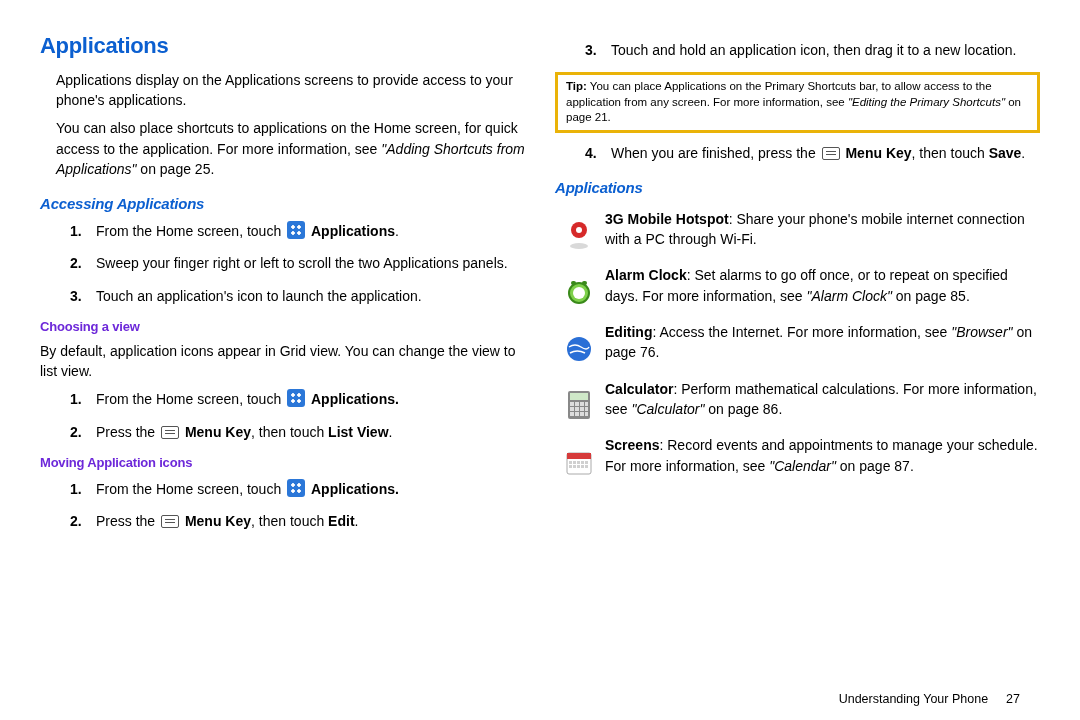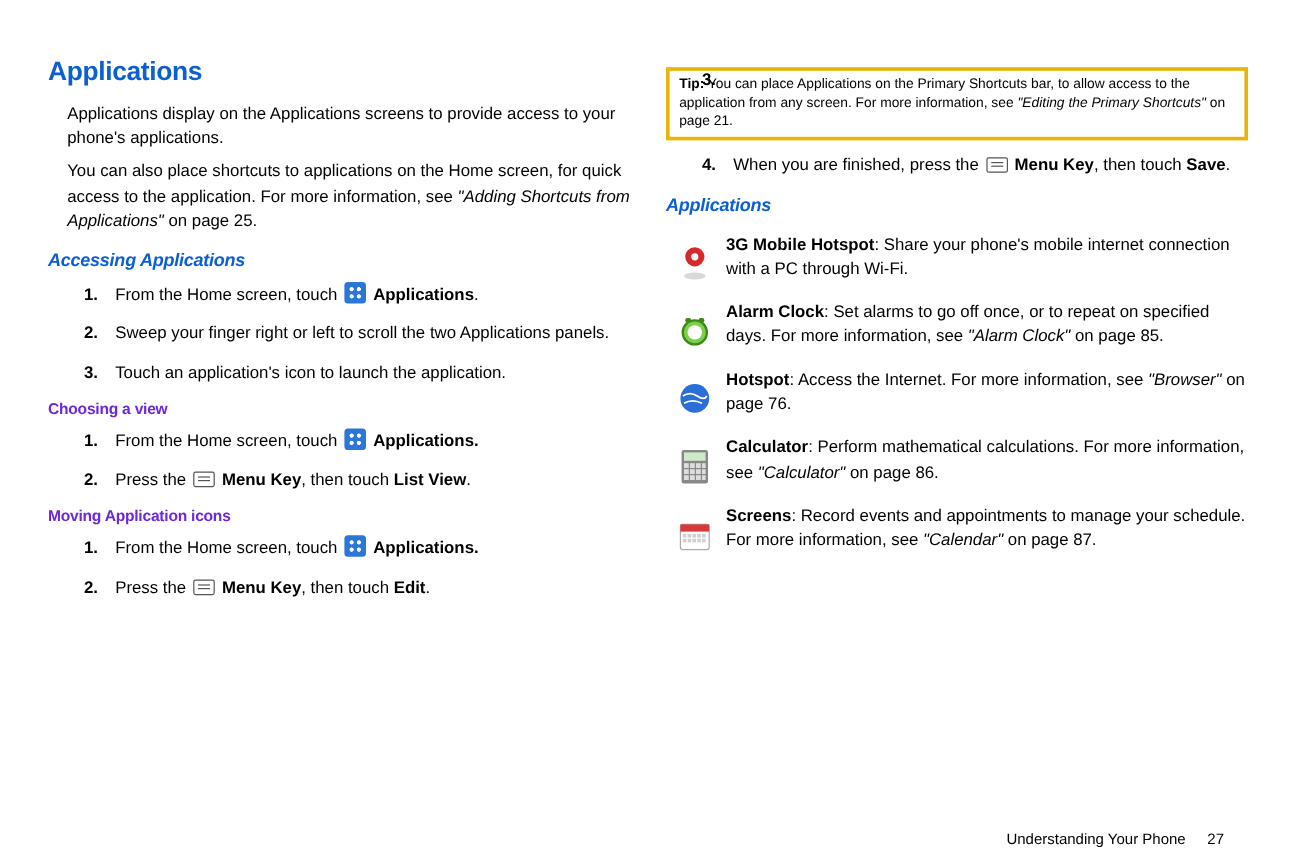--- a/index.html
+++ b/index.html
@@ -1,17 +1,17 @@
 <!DOCTYPE html>
 <html><head>
 <meta charset="utf-8">
 <style>
   * { box-sizing: border-box; margin: 0; padding: 0; }
   html, body { width: 1080px; height: 720px; background: #fff; font-family: Arial, Helvetica, sans-serif; color: #000; }
-  .page { display: flex; padding: 44px 40px 10px 40px; gap: 30px; }
+  .page { display: flex; padding: 30px 40px 10px 40px; gap: 30px; }
   .col { flex: 1; font-size: 14px; line-height: 1.45; }
   h1 { color: #0b5fd0; font-size: 22px; font-weight: 800; margin-bottom: 8px; font-stretch: condensed; letter-spacing: -0.3px;}
   .h2 { color: #0b5fd0; font-style: italic; font-weight: 800; font-size: 15px; margin: 14px 0 6px 0; letter-spacing: -0.2px;}
   .h3 { color: #6d28d9; font-weight: 800; font-size: 13px; margin: 8px 0 4px 0; letter-spacing: -0.2px;}
   p { margin: 4px 0 8px 16px; }
   .italic { font-style: italic; }
   .bold { font-weight: 700; }
   ol { list-style: none; margin: 6px 0 6px 34px; }
   ol li { position: relative; margin: 6px 0 12px 0; padding-left: 22px; }
   ol li .num { position: absolute; left: -4px; top: 0; font-weight: 700; }
@@ -47,20 +47,21 @@
     <div class="h2">Accessing Applications</div>
     <ol>
       <li><span class="num">1.</span>
         <span>From the Home screen, touch </span><span class="apps-icon"></span> <span class="bold">Applications</span><span>.</span>
       </li>
       <li><span class="num">2.</span><span>Sweep your finger right or left to scroll the two Applications panels.</span></li>
       <li><span class="num">3.</span><span>Touch an application's icon to launch the application.</span></li>
     </ol>
 
     <div class="h3">Choosing a view</div>
+    <p style="margin-left:0">By default, application icons appear in Grid view. You can change the view to list view.</p>
     <ol>
       <li><span class="num">1.</span>
         <span>From the Home screen, touch </span><span class="apps-icon"></span> <span class="bold">Applications.</span>
       </li>
       <li><span class="num">2.</span>
         <span>Press the </span><span class="menu-icon"></span> <span class="bold">Menu Key</span><span>, then touch </span><span class="bold">List View</span><span>.</span>
       </li>
     </ol>
 
     <div class="h3">Moving Application icons</div>
@@ -69,21 +70,21 @@
         <span>From the Home screen, touch </span><span class="apps-icon"></span> <span class="bold">Applications.</span>
       </li>
       <li><span class="num">2.</span>
         <span>Press the </span><span class="menu-icon"></span> <span class="bold">Menu Key</span><span>, then touch </span><span class="bold">Edit</span><span>.</span>
       </li>
     </ol>
   </div>
 
   <div class="col">
     <ol style="margin-top:10px">
-      <li><span class="num">3.</span></li>
+      <li><span class="num">3.</span><span>Touch and hold an application icon, then drag it to a new location.</span></li>
     </ol>
 
     <div class="tip-box">
       <span class="tip-label">Tip:</span><span> You can place Applications on the Primary Shortcuts bar, to allow access to the application from any screen. For more information, see </span><span class="italic">"Editing the Primary Shortcuts"</span><span> on page 21.</span>
     </div>
 
     <ol>
       <li><span class="num">4.</span>
         <span>When you are finished, press the </span><span class="menu-icon"></span> <span class="bold">Menu Key</span><span>, then touch </span><span class="bold">Save</span><span>.</span>
       </li>
@@ -122,21 +123,21 @@
 
       <div class="app-row">
         <div class="app-ico">
           <svg width="28" height="28" viewBox="0 0 28 28">
               <circle cx="14" cy="14" r="12" fill="#2a6fd6"></circle>
               <path d="M4 12 Q10 8 16 12 Q22 16 24 12" stroke="#fff" stroke-width="1.5" fill="none"></path>
               <path d="M5 18 Q12 14 20 18" stroke="#fff" stroke-width="1.5" fill="none"></path>
             </svg>
         </div>
         <div class="app-text">
-          <span class="bold">Hotspot</span><span>: Access the Internet. For more information, see </span><span class="italic">"Browser"</span><span> on page 76.</span>
+          <span class="bold">Editing</span><span>: Access the Internet. For more information, see </span><span class="italic">"Browser"</span><span> on page 76.</span>
         </div>
       </div>
 
       <div class="app-row">
         <div class="app-ico">
           <svg width="24" height="30" viewBox="0 0 24 30">
               <rect x="1" y="1" width="22" height="28" rx="2" fill="#888"></rect>
               <rect x="3" y="3" width="18" height="7" fill="#cfe8c8"></rect>
               <g fill="#ddd">
                 <rect x="3" y="12" width="4" height="4"></rect>

